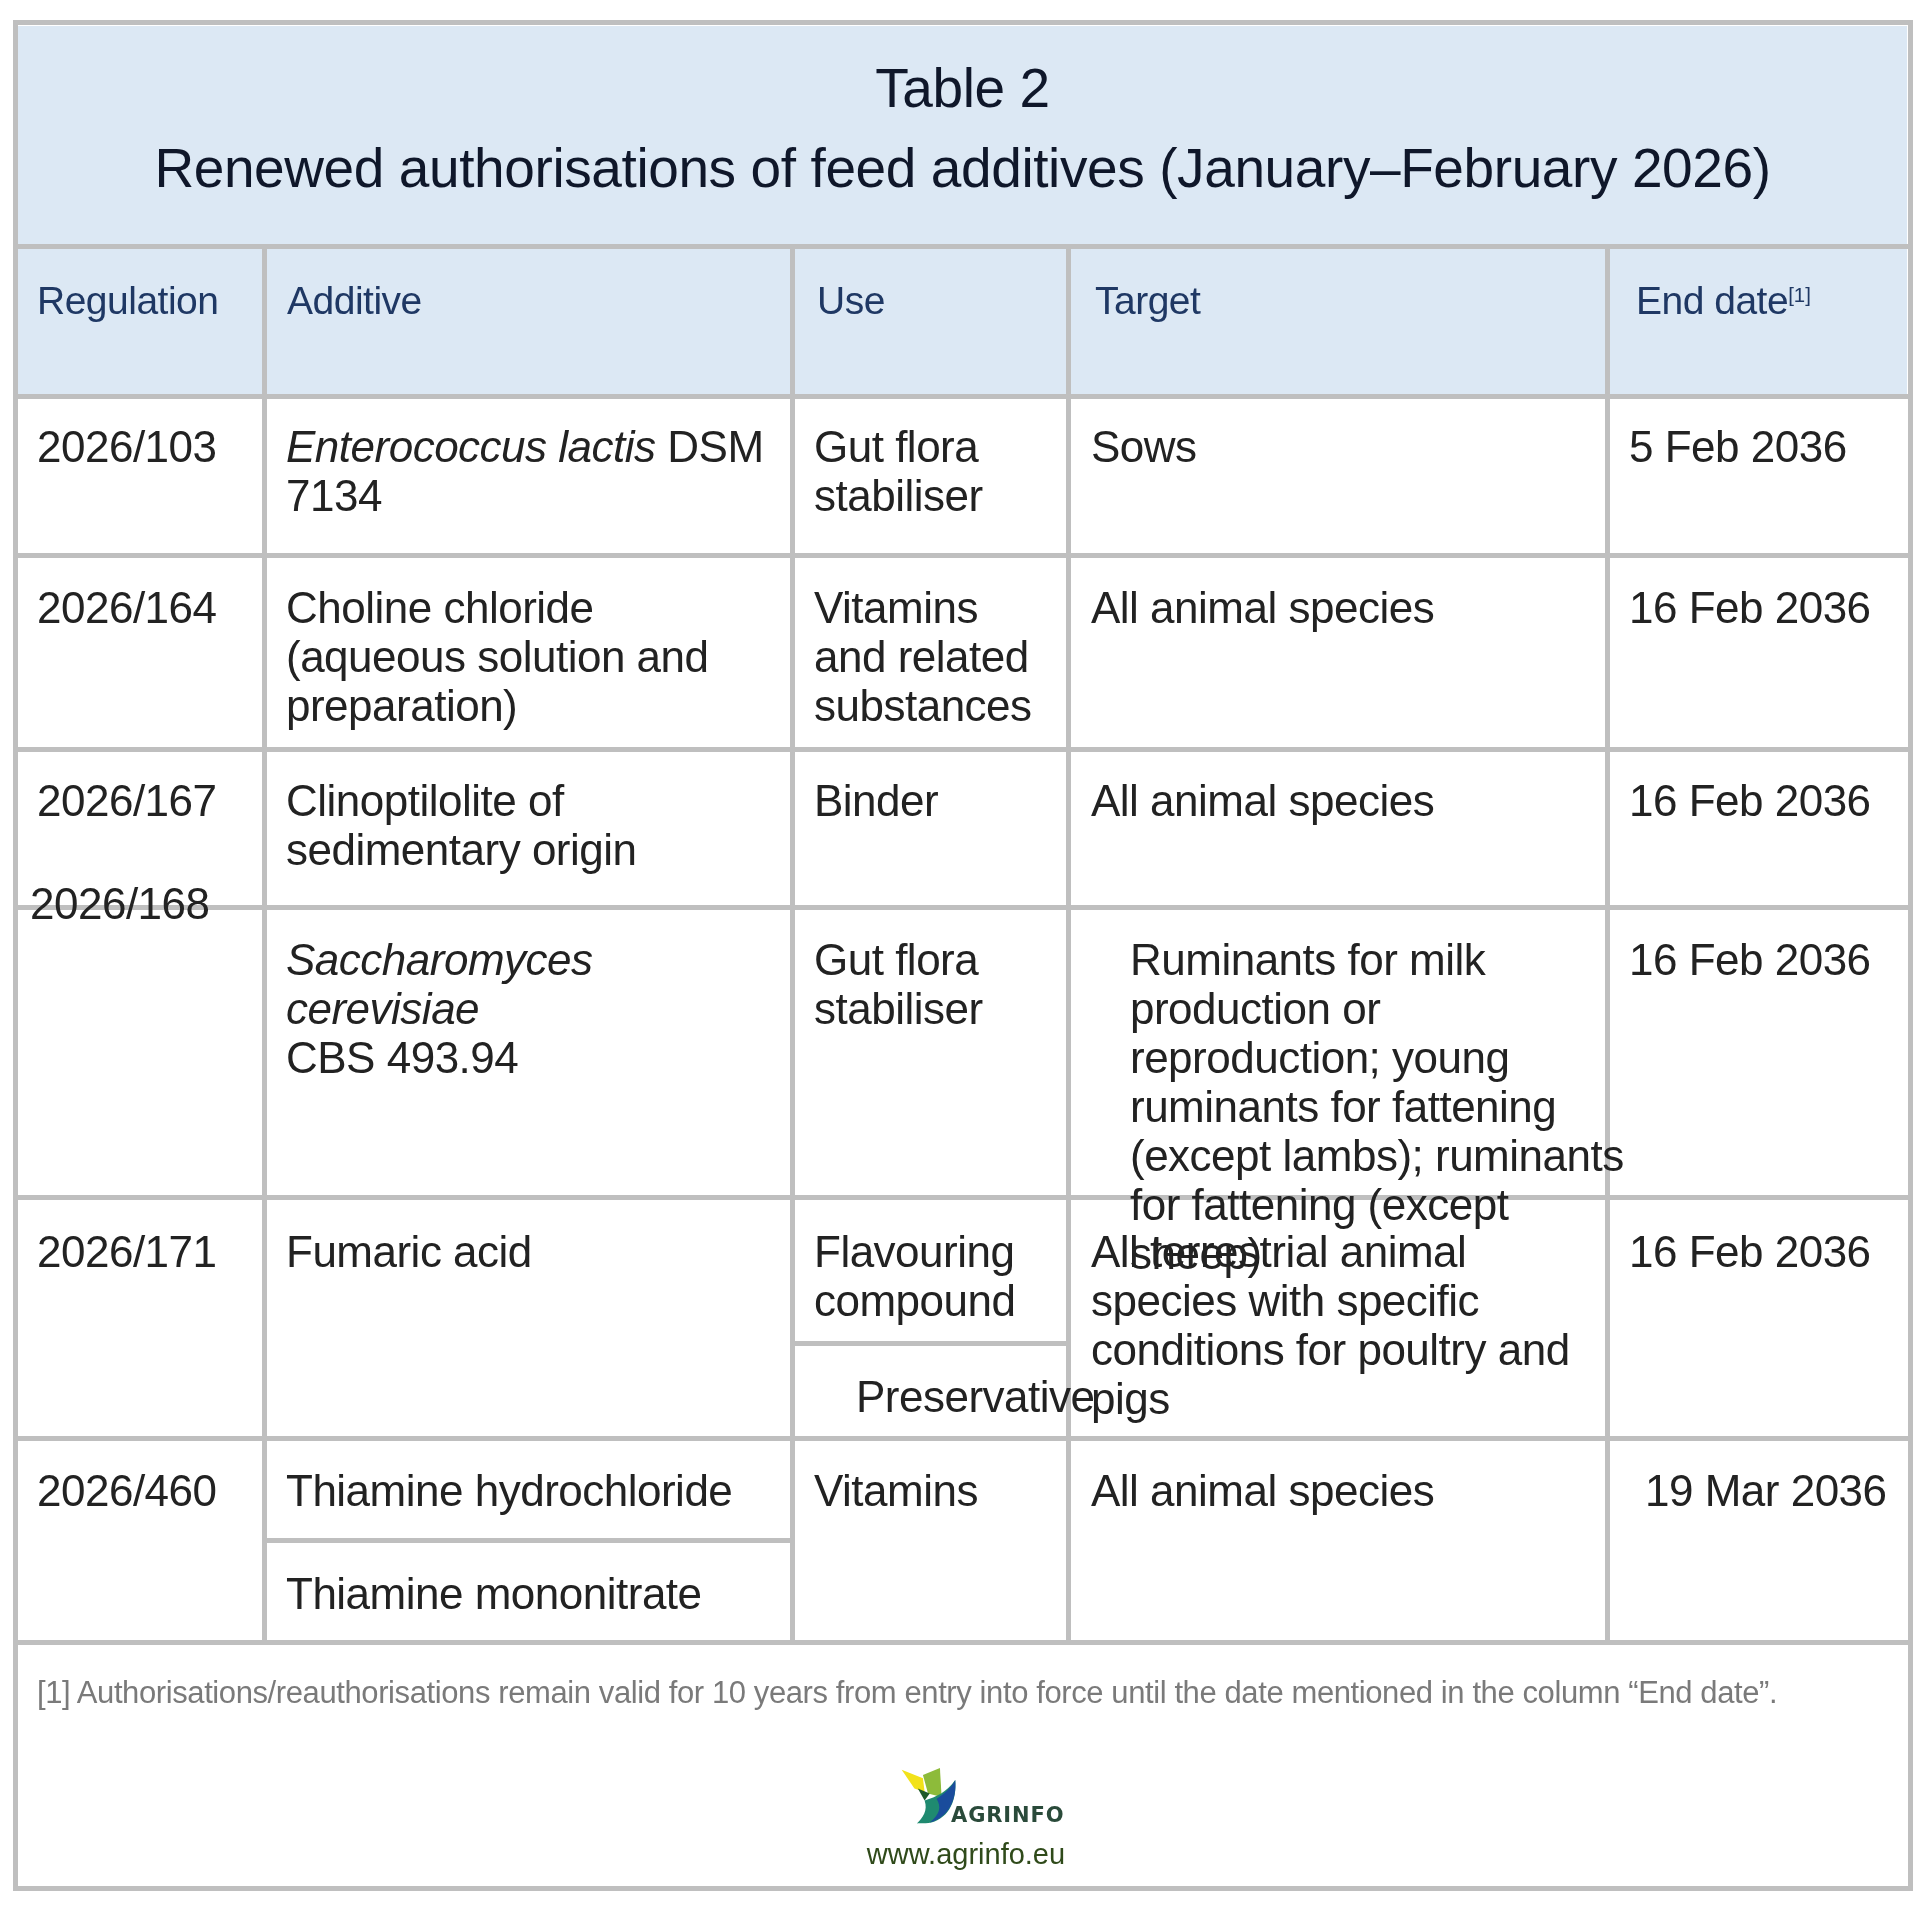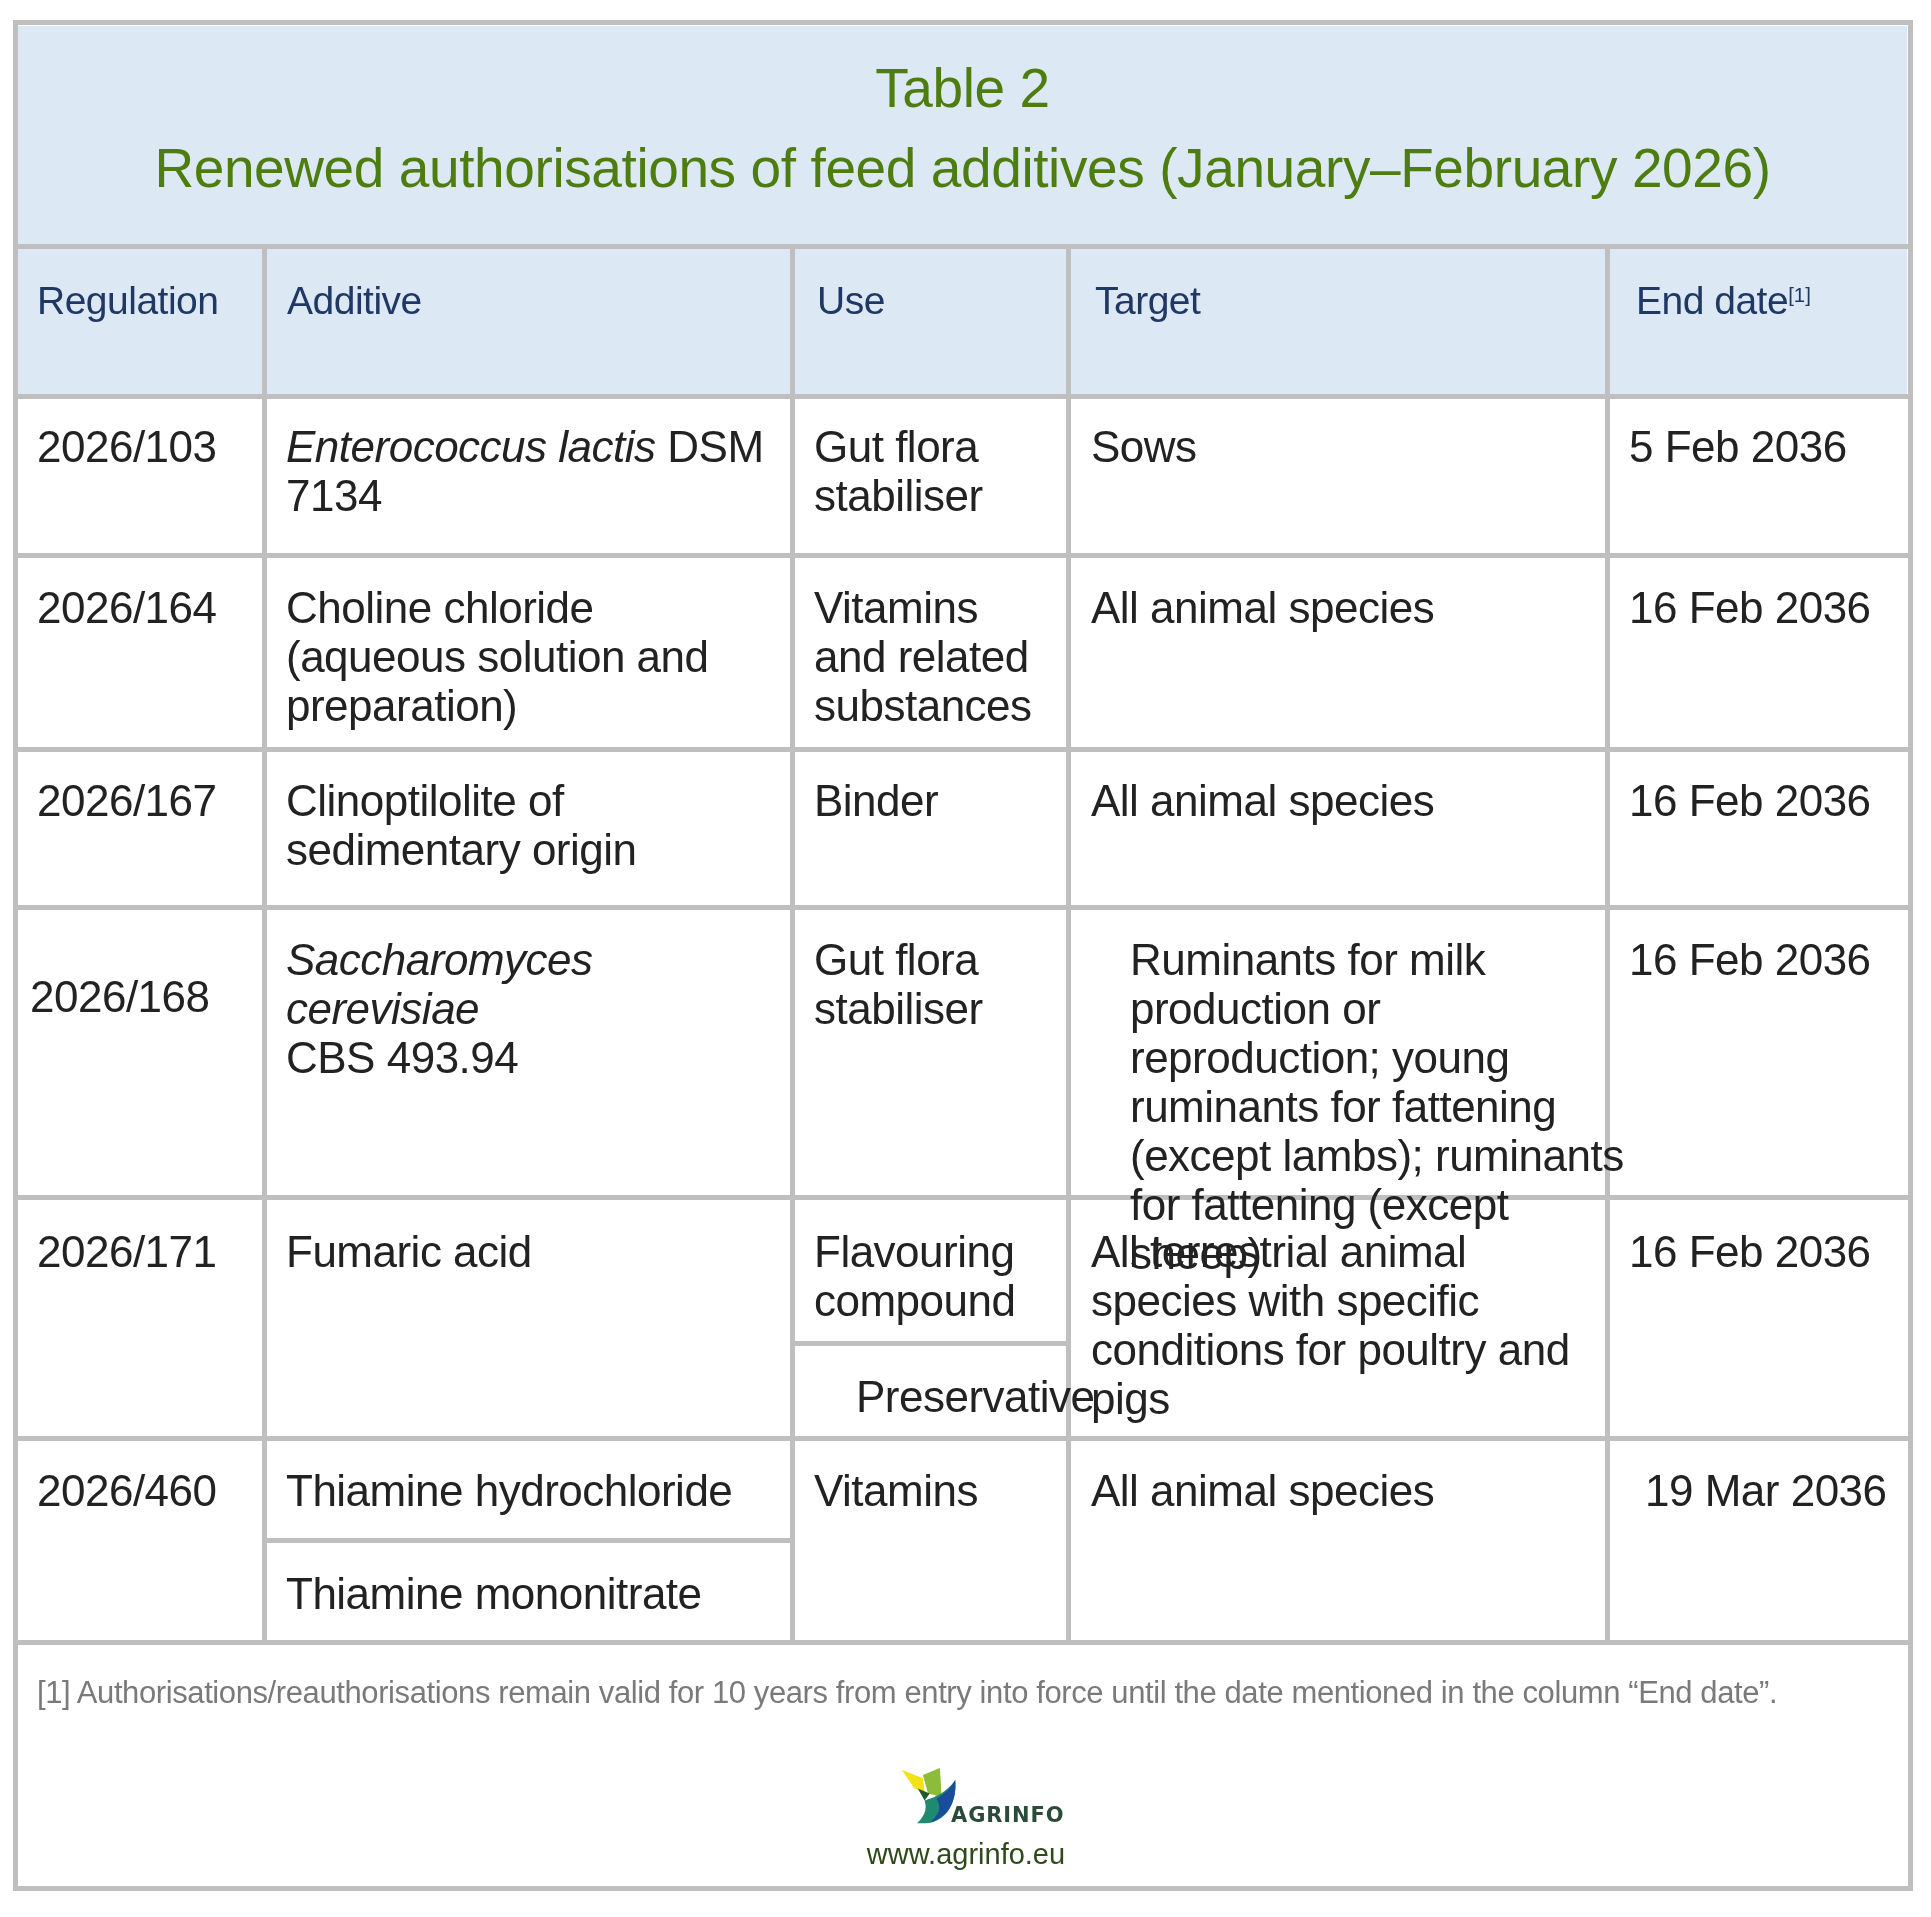--- a/index.html
+++ b/index.html
@@ -1,21 +1,21 @@
 <!DOCTYPE html>
 <html style="font-size:13.6px"><head>
 <meta charset="utf-8">
 <style>
   html, body { margin:0; padding:0; background:#ffffff; }
   body { width:1932px; height:1917px; position:relative; overflow:hidden;
          font-family:"Liberation Sans", "DejaVu Sans", sans-serif; }
   .box { position:absolute; left:12.8px; top:20.4px; width:1900px; height:1871px;
          box-sizing:border-box; border:5.1px solid #bfbfbf; background:#ffffff; }
   .title-band { position:absolute; left:18px; top:25.6px; width:1889px; height:218px; background:#dce8f4; }
-  .title { position:absolute; left:18px; width:1889px; text-align:center; color:#4d7c0f;
+  .title { position:absolute; left:18px; width:1889px; text-align:center; color:#0f172a;
            font-size:55px; line-height:65px; white-space:nowrap; letter-spacing:-0.4px; }
   .hrow { position:absolute; left:18px; top:249px; width:1889px; height:145px; background:#dce8f4; }
   .hl { position:absolute; height:5.1px; background:#bfbfbf; }
   .vl { position:absolute; width:5.1px; background:#bfbfbf; }
   .cell { position:absolute; box-sizing:border-box; padding:0 17px 0 19px; color:#222222;
           font-size:44px; line-height:49px; letter-spacing:-0.5px; }
   .hcell { position:absolute; color:#1f3864; font-size:39px; line-height:49px; letter-spacing:-0.5px; white-space:nowrap; }
   .hcell sup { font-size:20.4px; vertical-align:top; position:relative; top:-5.1px; letter-spacing:0; }
   .cell i { font-style:italic; }
   .footnote { position:absolute; left:37px; top:1670px; width:1857px; color:#7a7a7a;
@@ -70,21 +70,21 @@
 <div class="cell" style="left:795px; top:583px; width:274px;">Vitamins and related substances</div>
 <div class="cell" style="left:1072px; top:583px; width:536px;">All animal species</div>
 <div class="cell" style="left:1610px; top:583px; width:297px;">16 Feb 2036</div>
 
 <div class="cell" style="left:18px; top:776px; width:247px;">2026/167</div>
 <div class="cell" style="left:267px; top:776px; width:525px;">Clinoptilolite of sedimentary origin</div>
 <div class="cell" style="left:795px; top:776px; width:274px;">Binder</div>
 <div class="cell" style="left:1072px; top:776px; width:536px;">All animal species</div>
 <div class="cell" style="left:1610px; top:776px; width:297px;">16 Feb 2036</div>
 
-<div class="cell" style="left:18px; top:972px; width:247px;padding-left:12px;">2026/168</div>
+<div class="cell" style="left:18px; top:879px; width:247px;padding-left:12px;">2026/168</div>
 <div class="cell" style="left:267px; top:935px; width:525px;"><i>Saccharomyces cerevisiae</i><br><span>CBS 493.94</span></div>
 <div class="cell" style="left:795px; top:935px; width:274px;">Gut flora stabiliser</div>
 <div class="cell" style="left:1072px; top:935px; width:536px;margin-left:39px;">Ruminants for milk production or reproduction; young ruminants for fattening (except lambs); ruminants for fattening (except sheep)</div>
 <div class="cell" style="left:1610px; top:935px; width:297px;">16 Feb 2036</div>
 
 <div class="cell" style="left:18px; top:1227px; width:247px;">2026/171</div>
 <div class="cell" style="left:267px; top:1227px; width:525px;">Fumaric acid</div>
 <div class="cell" style="left:795px; top:1227px; width:274px;">Flavouring compound</div>
 <div class="cell" style="left:795px; top:1372px; width:274px;margin-left:42px;">Preservative</div>
 <div class="cell" style="left:1072px; top:1227px; width:536px;">All terrestrial animal species with specific conditions for poultry and pigs</div>

